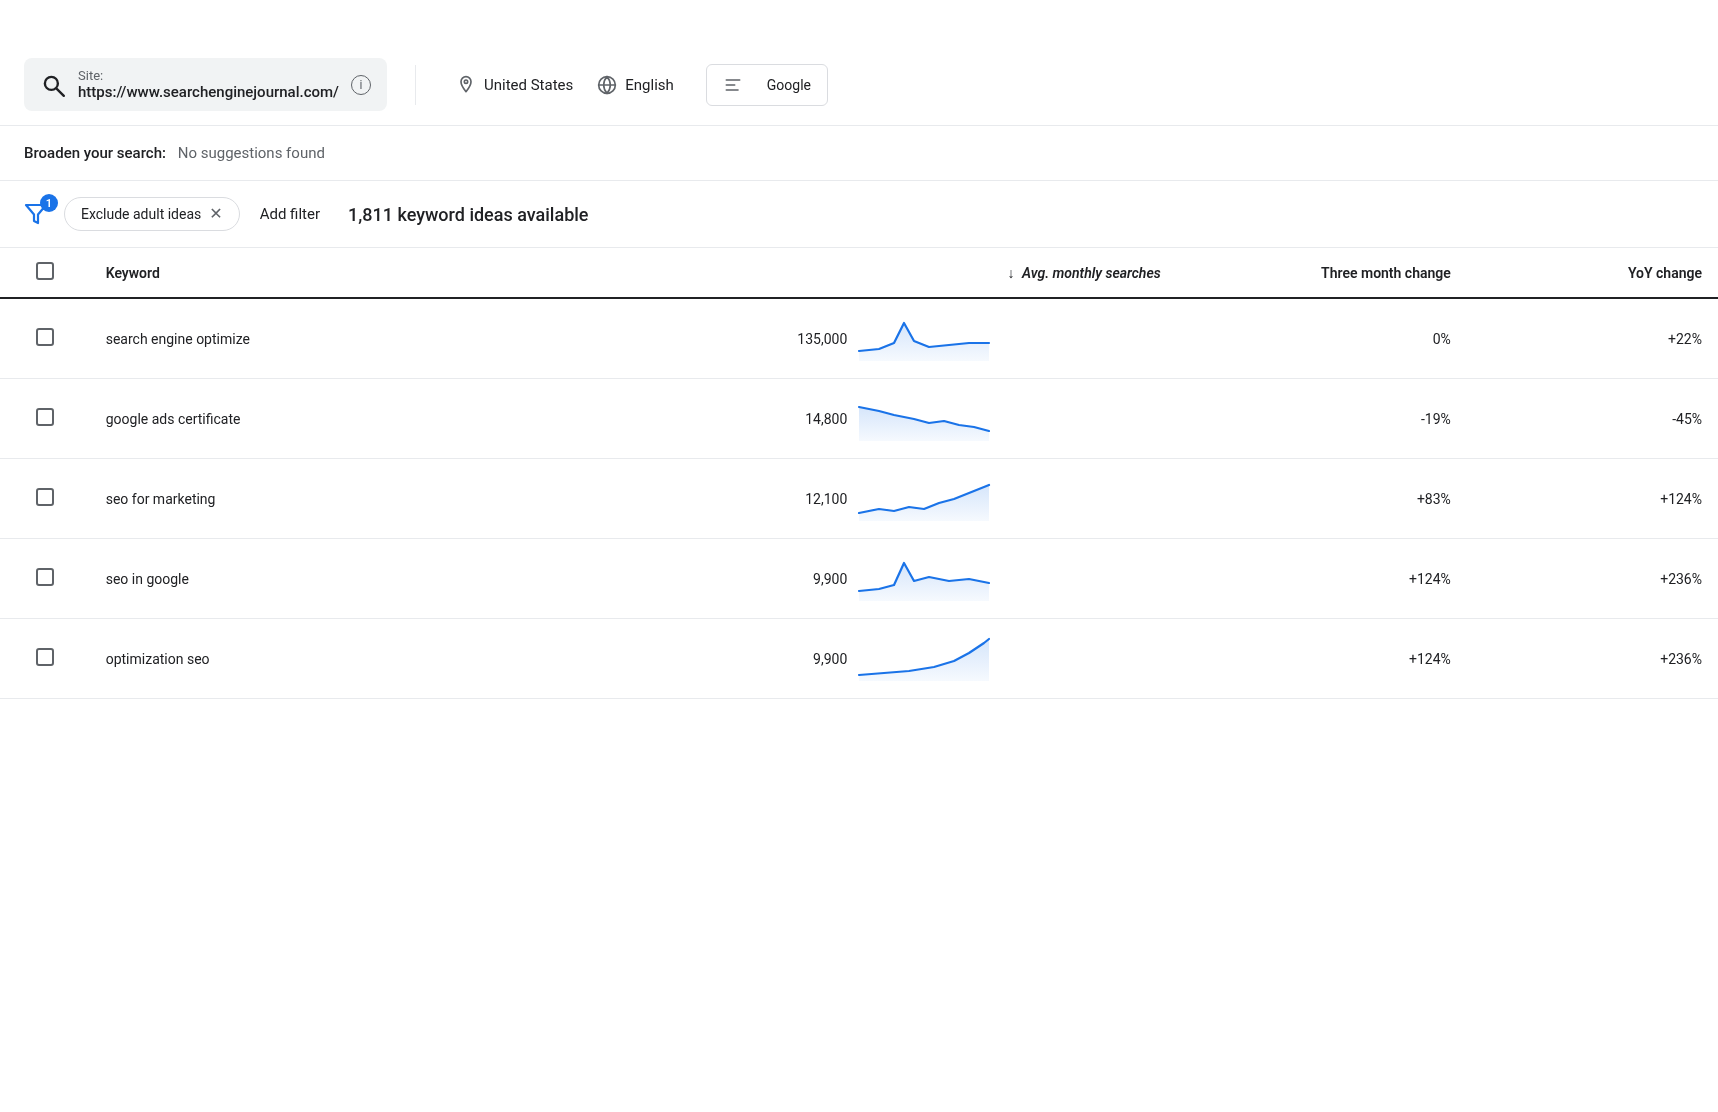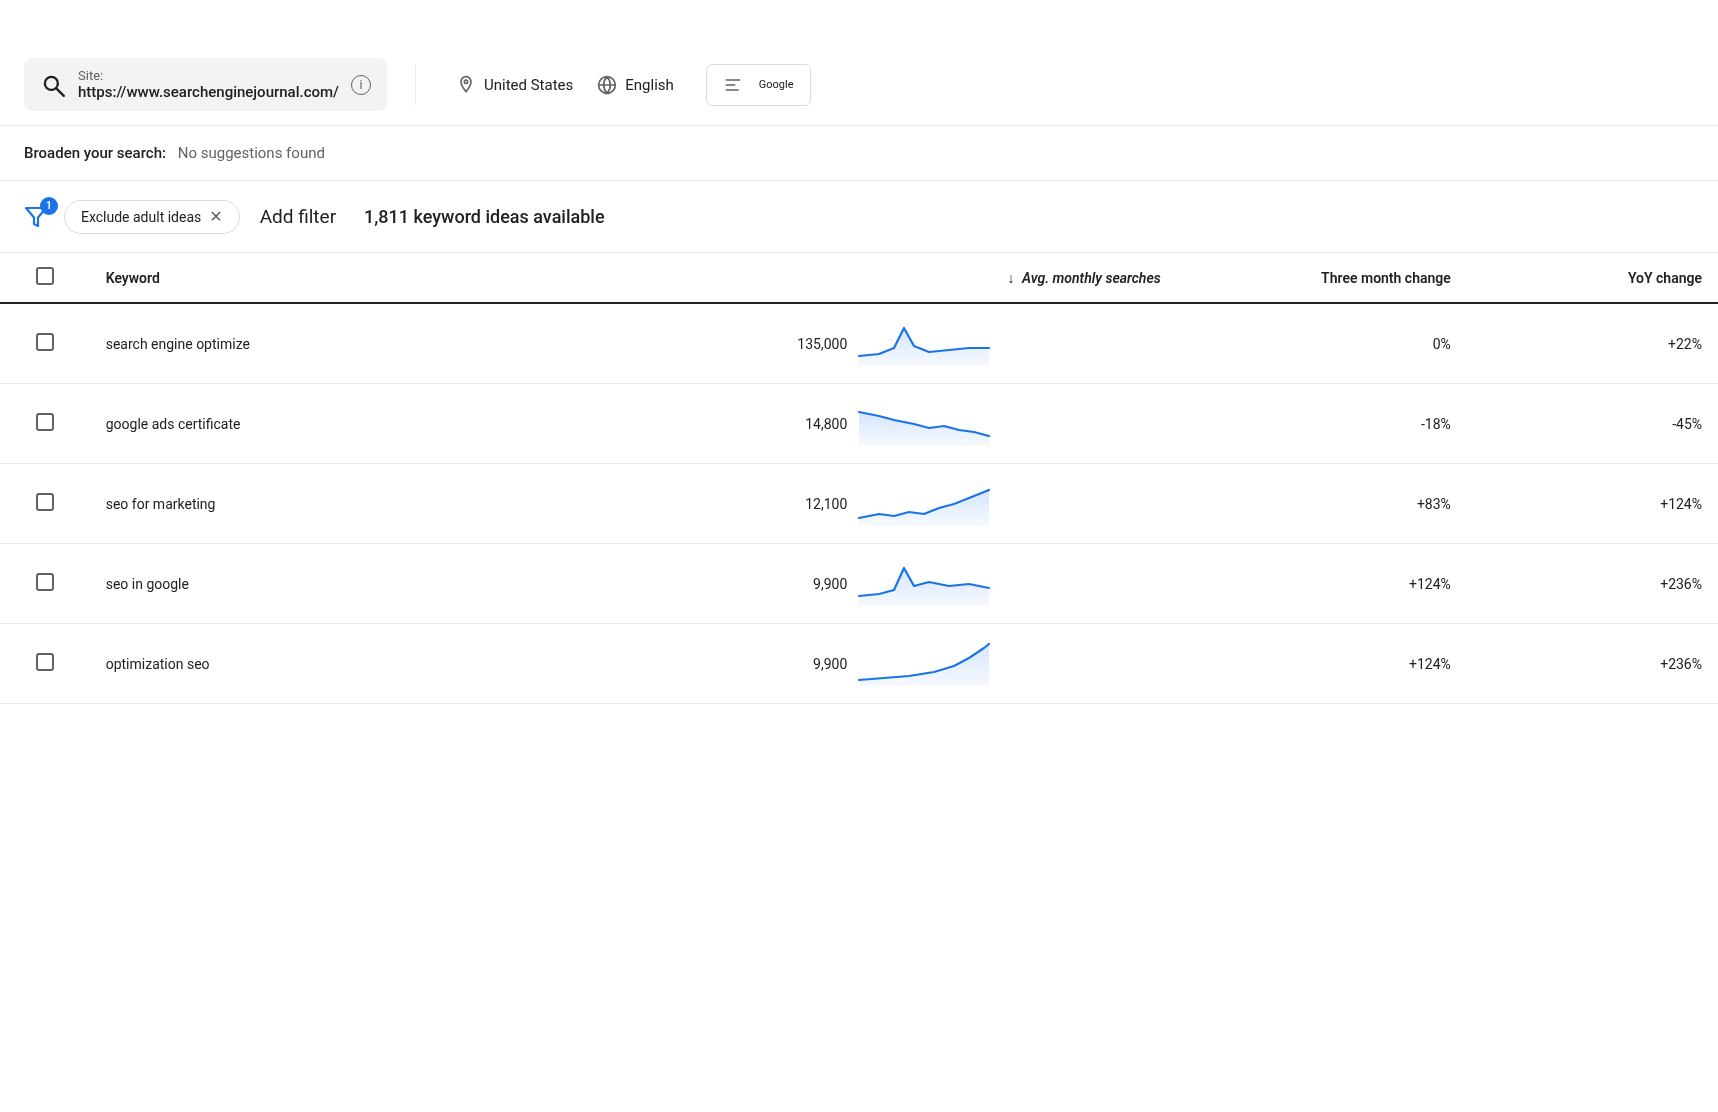--- a/index.html
+++ b/index.html
@@ -69,26 +69,26 @@
       cursor: pointer;
       padding: 8px 12px;
       border-radius: 4px;
       color: #202124;
       font-size: 15px;
     }
 
     .google-btn {
       display: flex;
       align-items: center;
-      gap: 16px;
+      gap: 24px;
       border: 1.5px solid #dadce0;
       border-radius: 6px;
       padding: 10px 16px;
       cursor: pointer;
-      font-size: 11px;
+      font-size: 14px;
       color: #202124;
       margin-left: 20px;
     }
 
     
     .broaden-section {
       padding: 18px 24px;
       border-bottom: 1px solid #e8eaed;
       font-size: 15px;
       color: #202124;
@@ -134,21 +134,21 @@
       font-size: 14px;
       color: #202124;
       cursor: pointer;
     }
     .chip-close {
       font-size: 16px;
       color: #5f6368;
       line-height: 1;
     }
     .add-filter {
-      font-size: 19px;
+      font-size: 15px;
       color: #202124;
       cursor: pointer;
       padding: 8px 4px;
     }
     .ideas-count {
       font-size: 18px;
       font-weight: 500;
       color: #202124;
       margin-left: 8px;
     }
@@ -373,21 +373,21 @@
       <linearGradient id="grad_decline" x1="0" y1="0" x2="0" y2="1">
         <stop offset="0%" stop-color="#1a73e8" stop-opacity="0.18"></stop>
         <stop offset="100%" stop-color="#1a73e8" stop-opacity="0.04"></stop>
       </linearGradient>
     </defs>
     <path d="M0,14 L20,18 L35,22 L55,26 L70,30 L85,28 L100,32 L115,34 L130,38 L130,48 L0,48 Z" fill="url(#grad_decline)" stroke="none"></path>
     <path d="M0,14 L20,18 L35,22 L55,26 L70,30 L85,28 L100,32 L115,34 L130,38" fill="none" stroke="#1a73e8" stroke-width="2.2" stroke-linejoin="round" stroke-linecap="round"></path>
   </svg></div>
       </div>
     </td>
-    <td class="right three-month-cell">-18%</td>
+    <td class="right three-month-cell">-19%</td>
     <td class="right yoy-cell">-45%</td>
   </tr>
         <tr>
     <td class="checkbox-cell">
       <div class="checkbox"></div>
     </td>
     <td class="keyword-cell">seo for marketing</td>
     <td class="chart-cell">
       <div class="sparkline-wrap">
         <span class="monthly-val">12,100</span>

